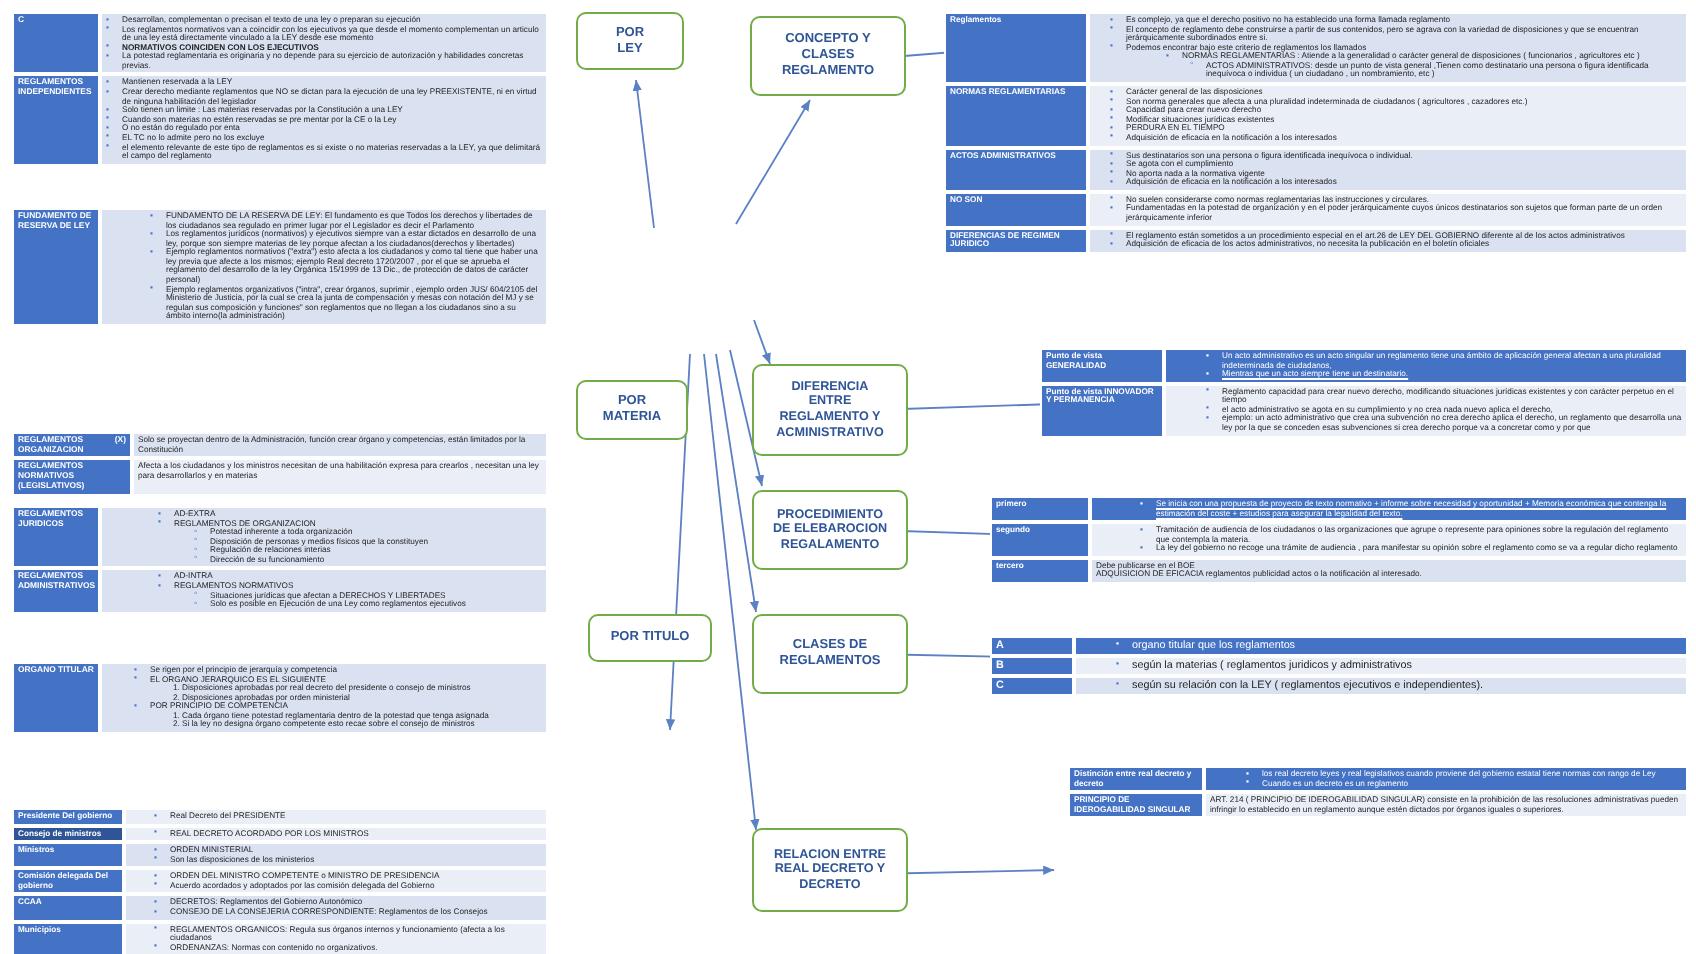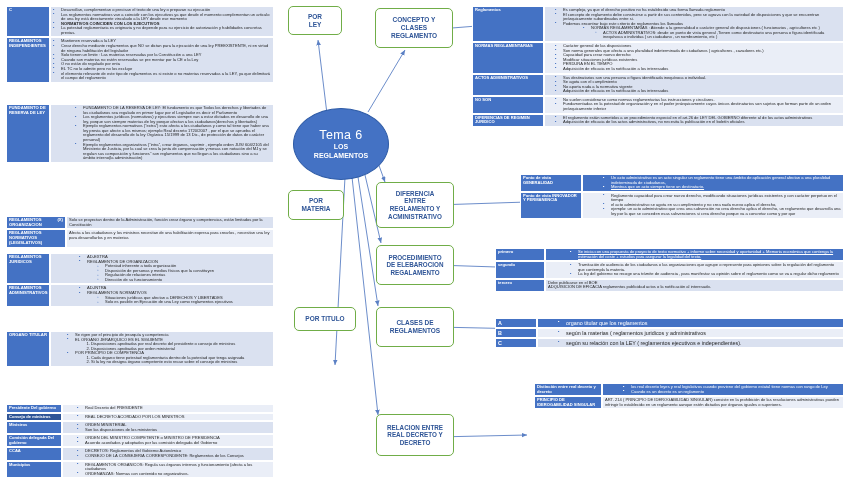--- a/index.html
+++ b/index.html
@@ -109,27 +109,20 @@
       <path d="M436,205 L527,202"></path>
 
       <path d="M436,265 L527,268"></path>
 
       <path d="M436,327 L527,329"></path>
 
       <path d="M436,437 L527,435"></path>
     </g>
   </svg>
 
-  <div id="center-topic" style="left:293px; top:108px; width:96px; height:72px;">
-    <div class="t1">Tema 6</div>
-    <div class="t2">
-      <span>LOS</span><br>
-      <span>REGLAMENTOS</span>
-    </div>
-  </div>
 
   <div class="node" style="left:288px; top:6px; width:54px; height:29px; font-size:6.5px; white-space:pre-line;">POR
 LEY</div>
 
   <div class="node" style="left:375px; top:8px; width:78px; height:40px; font-size:6.5px; white-space:pre-line;">CONCEPTO Y
 CLASES
 REGLAMENTO</div>
 
   <div class="node" style="left:288px; top:190px; width:56px; height:30px; font-size:6.5px; white-space:pre-line;">POR
 MATERIA</div>

